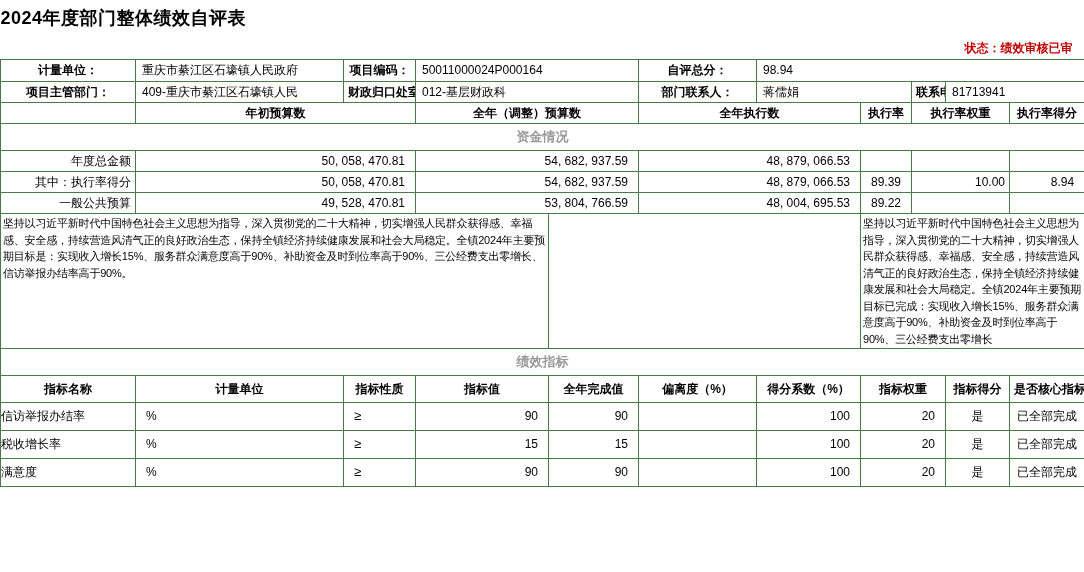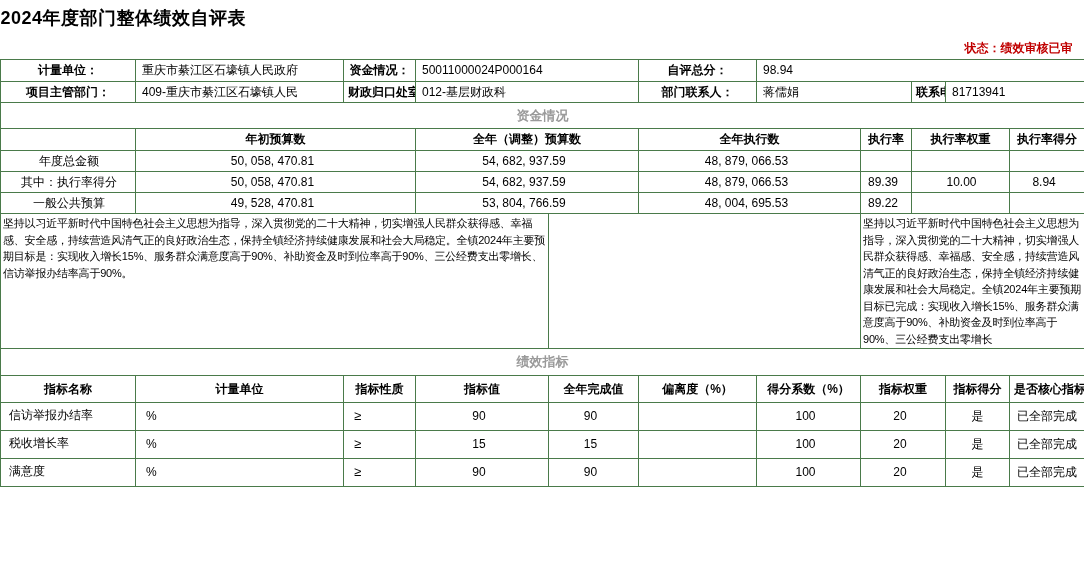--- a/index.html
+++ b/index.html
@@ -64,25 +64,25 @@
     color: #9a9a9a;
     font-weight: bold;
     font-size: 13px;
     padding: 4px 0;
   }
   .hdr {
     text-align: center;
     font-weight: bold;
   }
   .num {
-    text-align: center;
+    text-align: right;
     padding-right: 10px;
   }
   .left {
-    text-align: center;
+    text-align: right;
     padding-left: 6px;
   }
   .ctr {
     text-align: center;
   }
   .goal-cell {
     vertical-align: top;
     text-align: left;
     white-space: normal;
     font-size: 11px;
@@ -97,22 +97,21 @@
   }
   .ind-hdr td {
     height: 22px;
     margin-top: 24px;
   }
   .ind-row td {
     height: 23px;
   }
   .name-cell {
     text-align: left;
-    padding-left: 8px;
-    font-family: Liberation Mono, monospace;
+    padding-left: 0;
   }
   .sym {
     text-align: left;
     padding-left: 10px;
     font-size: 13px;
   }
   .unit {
     text-align: left;
     padding-left: 10px;
   }
@@ -144,49 +143,49 @@
 
     <tr class="status-row">
       <td colspan="11">
         <span>状态：</span><span>绩效审核已审</span>
       </td>
     </tr>
 
     <tr>
       <td class="lbl">计量单位：</td>
       <td class="val">重庆市綦江区石壕镇人民政府</td>
-      <td class="lbl">资金情况：</td>
+      <td class="lbl">项目编码：</td>
       <td class="val" colspan="2">50011000024P000164</td>
       <td class="lbl">自评总分：</td>
       <td class="val" colspan="5">98.94</td>
     </tr>
 
     <tr>
       <td class="lbl">项目主管部门：</td>
       <td class="val">409-重庆市綦江区石壕镇人民</td>
       <td class="lbl">财政归口处室：</td>
       <td class="val" colspan="2">012-基层财政科</td>
       <td class="lbl">部门联系人：</td>
       <td class="val" colspan="2">蒋儒娟</td>
       <td class="lbl">联系电话：</td>
       <td class="val" colspan="2">81713941</td>
     </tr>
 
     <tr>
-      <td class="section" colspan="11">资金情况</td>
-    </tr>
-
-    <tr>
       <td class="hdr"></td>
       <td class="hdr" colspan="2">年初预算数</td>
       <td class="hdr" colspan="2">全年（调整）预算数</td>
       <td class="hdr" colspan="2">全年执行数</td>
       <td class="hdr">执行率</td>
       <td class="hdr" colspan="2">执行率权重</td>
       <td class="hdr">执行率得分</td>
+    </tr>
+
+    <tr>
+      <td class="section" colspan="11">资金情况</td>
     </tr>
 
     <tr>
       <td class="left">年度总金额</td>
       <td class="num" colspan="2">50, 058, 470.81</td>
       <td class="num" colspan="2">54, 682, 937.59</td>
       <td class="num" colspan="2">48, 879, 066.53</td>
       <td class="num"></td>
       <td class="left" colspan="2"></td>
       <td class="num"></td>

